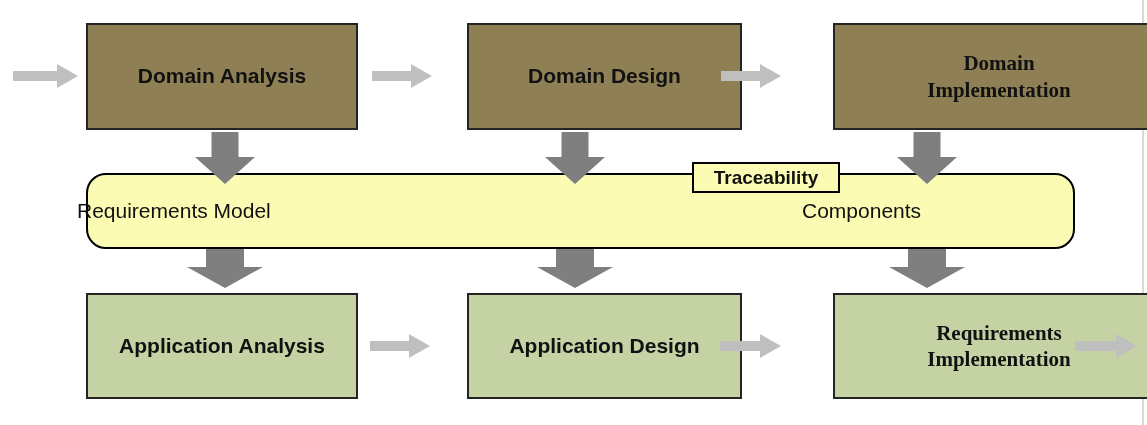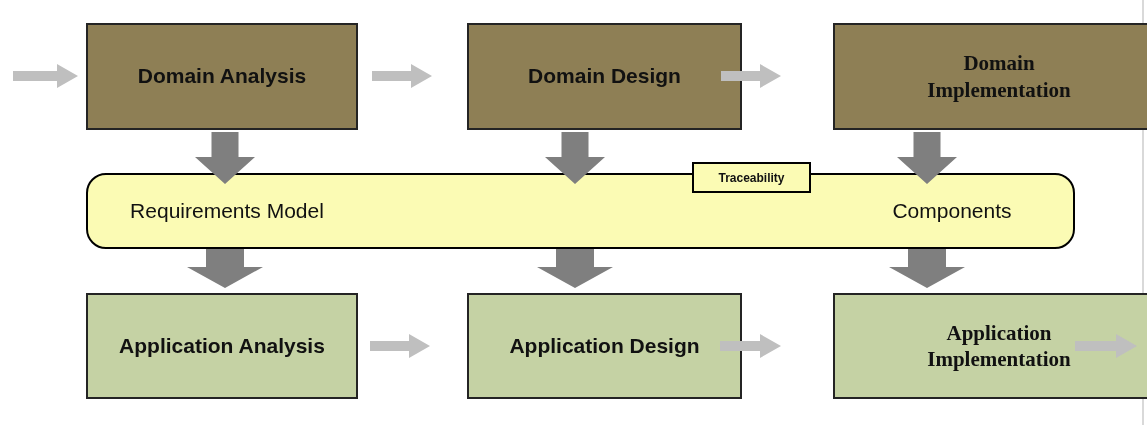--- a/index.html
+++ b/index.html
@@ -47,48 +47,48 @@
     background: var(--yellow, #fbfbb4);
     border: 2px solid #000000;
     border-radius: 20px;
   }
   .band-item {
     position: absolute;
     top: 0; height: 100%;
     width: 300px;
     display: flex;
     align-items: center;
-    justify-content: center;
+    justify-content: flex-start;
     font-size: 21px;
     color: #111111;
     white-space: nowrap;
   }
   .band-item.p1 { left: -11px; }
   .band-item.p2 { left: 339px; }
   .band-item.p3 { left: 714px; }
   .arrows {
     position: absolute;
     left: 0; top: 0;
     width: 1147px; height: 425px;
     pointer-events: none;
   }
   .arrow-h { fill: var(--arrow-light, #bfbfbf); }
   .arrow-v { fill: var(--arrow-dark, #7f7f7f); }
   .tag {
     position: absolute;
     left: 692px; top: 162px;
-    width: 119px; height: 31px;
+    width: 148px; height: 31px;
     box-sizing: border-box;
     background: var(--yellow, #fbfbb4);
     border: 2px solid #000000;
     display: flex;
     align-items: center;
     justify-content: center;
     font-weight: bold;
-    font-size: 12px;
+    font-size: 19px;
     color: #111111;
     z-index: 3;
   }
 </style>
 </head>
 <body>
 
 <div class="canvas">
 
   <div class="edge-line"></div>
@@ -112,21 +112,21 @@
     <span class="lbl">Domain Implementation</span>
   </div>
 
   <div class="box green row-bot col2">
     <span class="lbl">Application Design</span>
   </div>
   <div class="box green row-bot col1">
     <span class="lbl">Application Analysis</span>
   </div>
   <div class="box green row-bot col3 wrap">
-    <span class="lbl">Application Implementation</span>
+    <span class="lbl">Requirements Implementation</span>
   </div>
 
   <svg class="arrows" viewBox="0 0 1147 425">
 
     <polygon class="arrow-h" points="13,71 57,71 57,64 78,76 57,88 57,81 13,81"></polygon>
     <polygon class="arrow-h" points="372,71 411,71 411,64 432,76 411,88 411,81 372,81"></polygon>
     <polygon class="arrow-h" points="721,71 760,71 760,64 781,76 760,88 760,81 721,81"></polygon>
     <polygon class="arrow-h" points="370,341 409,341 409,334 430,346 409,358 409,351 370,351"></polygon>
     <polygon class="arrow-h" points="720,341 760,341 760,334 781,346 760,358 760,351 720,351"></polygon>
     <polygon class="arrow-h" points="1075,341 1116,341 1116,334 1137,346 1116,358 1116,351 1075,351"></polygon>

